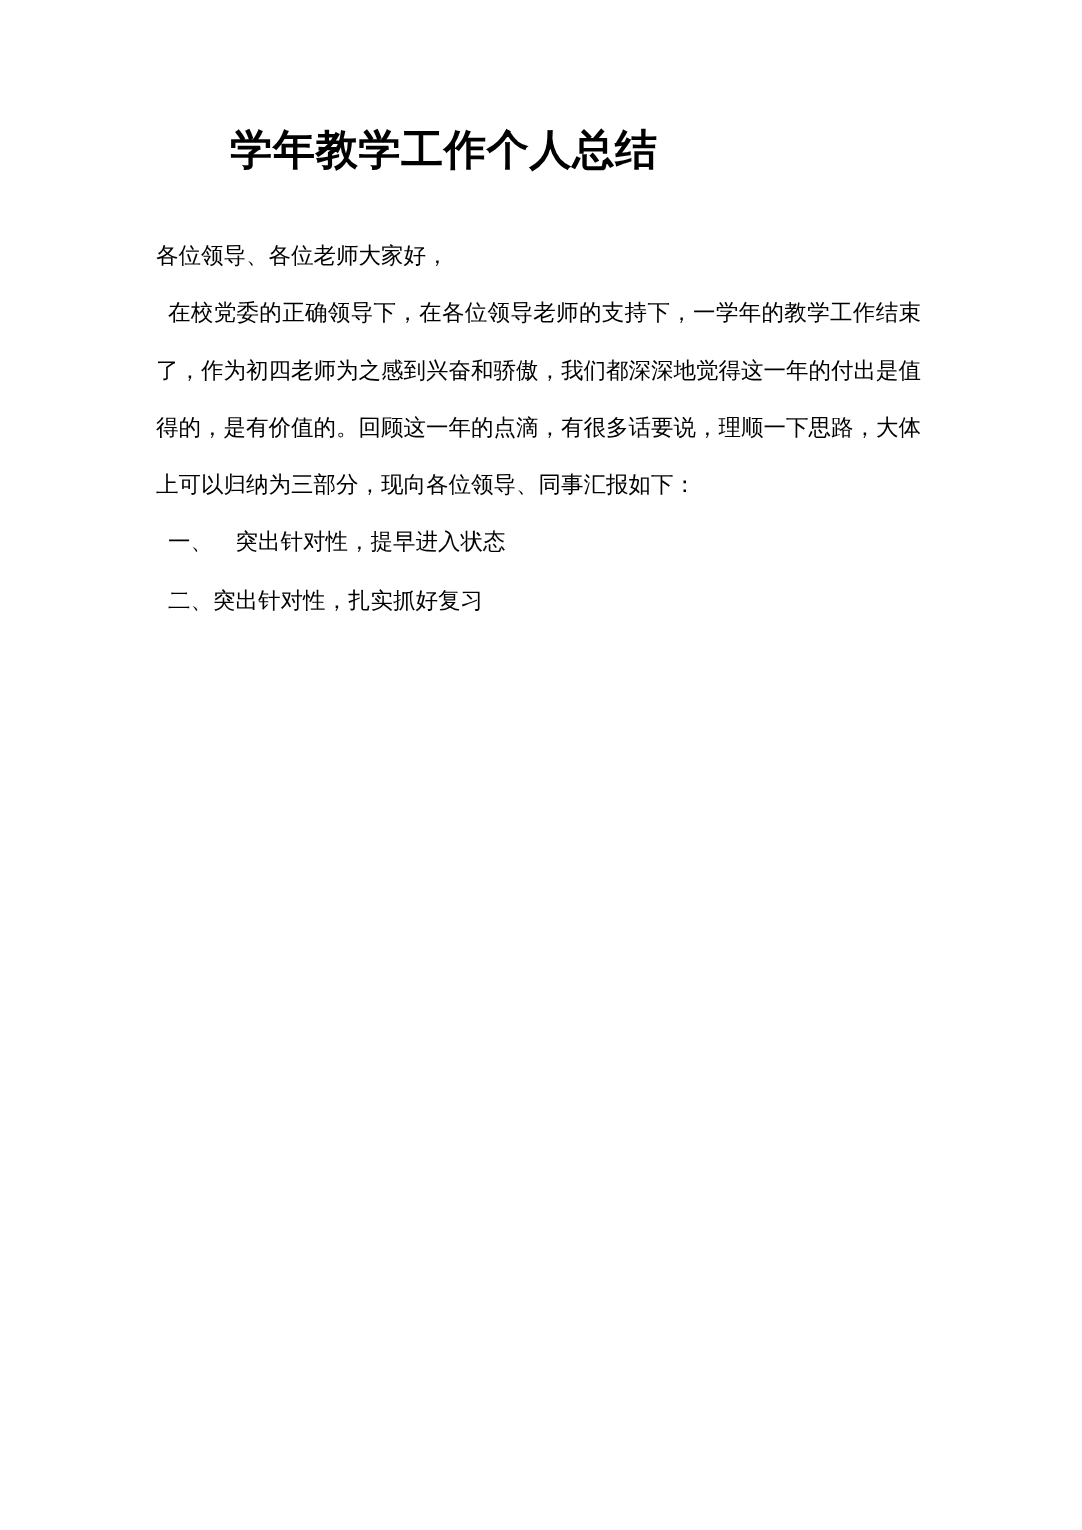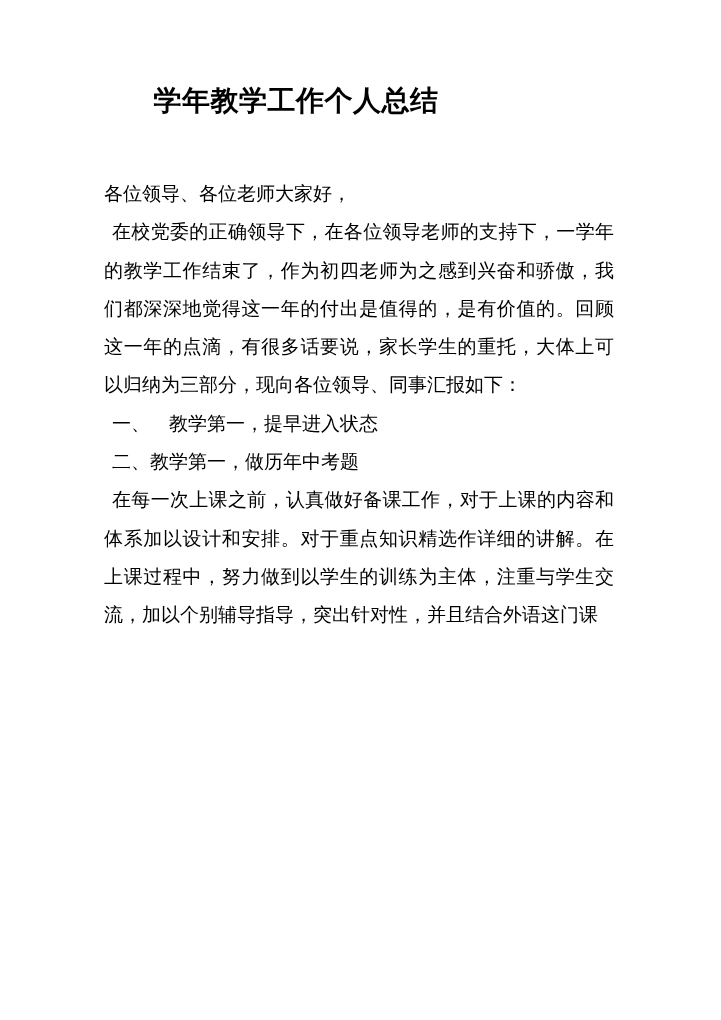--- a/index.html
+++ b/index.html
@@ -29,24 +29,24 @@
     width: 592px;
     margin: 0;
     text-align: center;
     font-size: 28px;
     line-height: 36px;
     font-weight: 700;
     letter-spacing: 0.5px;
   }
   .doc-body {
     position: absolute;
-    top: 175px;
+    top: 152px;
     left: 104px;
     width: 510px;
-    font-size: 19px;
+    font-size: 15px;
     line-height: 38.3px;
     text-align: justify;
     text-justify: inter-ideograph;
     word-break: break-all;
   }
   .doc-body p {
     margin: 0;
     padding: 0;
     text-indent: 8px;
   }
@@ -58,18 +58,17 @@
     font-weight: 400;
   }
 </style>
 </head>
 <body>
 
 <div class="page">
   <h1 class="doc-title">学年教学工作个人总结</h1>
   <div class="doc-body">
       <p class="salutation">各位领导、各位老师大家好，</p>
-      <p class="body">在校党委的正确领导下，在各位领导老师的支持下，一学年的教学工作结束了，作为初四老师为之感到兴奋和骄傲，我们都深深地觉得这一年的付出是值得的，是有价值的。回顾这一年的点滴，有很多话要说，家长学生的重托，大体上可以归纳为三部分，现向各位领导、同事汇报如下：</p>
-      <p class="heading">一、　教学第一，提早进入状态</p>
-      <p class="heading">二、教学第一，做历年中考题</p>
-      <p class="body">在每一次上课之前，认真做好备课工作，对于上课的内容和体系加以设计和安排。对于重点知识精选作详细的讲解。在上课过程中，努力做到以学生的训练为主体，注重与学生交流，加以个别辅导指导，突出针对性，并且结合外语这门课</p>
+      <p class="body">在校党委的正确领导下，在各位领导老师的支持下，一学年的教学工作结束了，作为初四老师为之感到兴奋和骄傲，我们都深深地觉得这一年的付出是值得的，是有价值的。回顾这一年的点滴，有很多话要说，理顺一下思路，大体上可以归纳为三部分，现向各位领导、同事汇报如下：</p>
+      <p class="heading">一、　突出针对性，提早进入状态</p>
+      <p class="heading">二、突出针对性，扎实抓好复习</p>
     </div>
 </div>
 
 </body></html>

